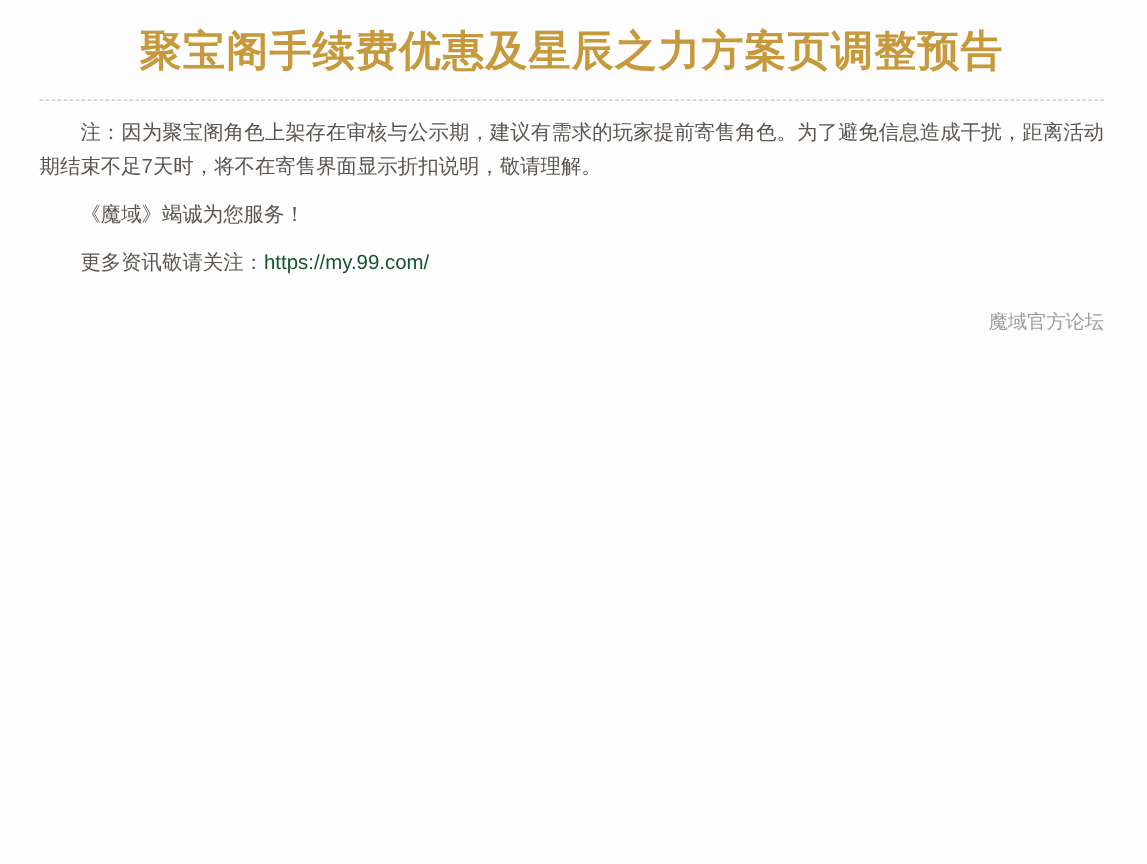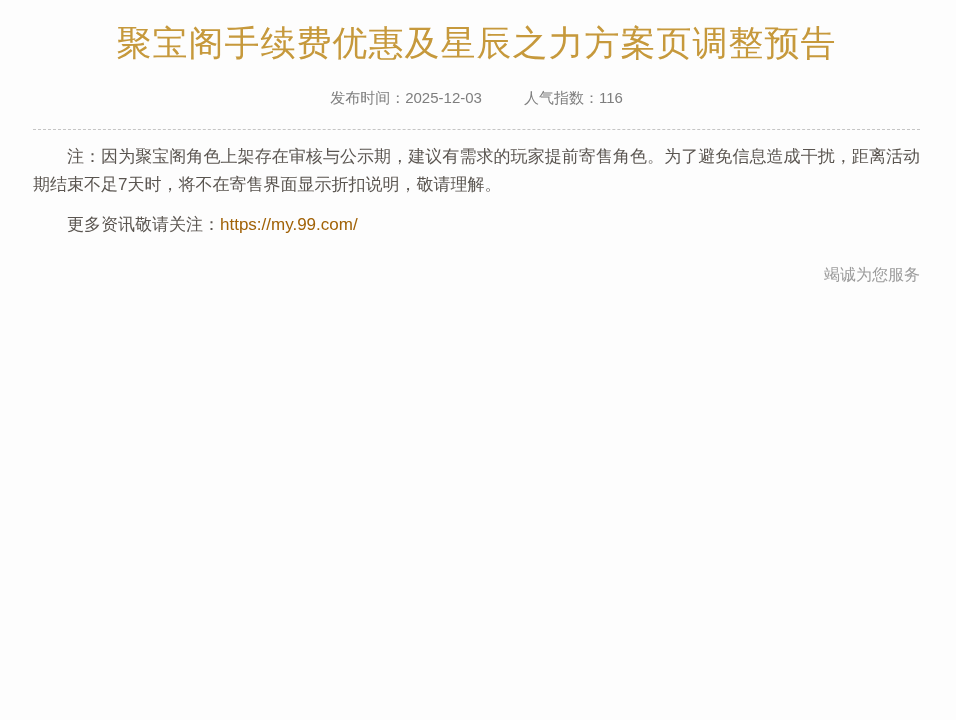--- a/index.html
+++ b/index.html
@@ -15,21 +15,21 @@
     box-sizing: border-box;
     width: 956px;
     height: 720px;
     padding: 0 36px 0 33px;
   }
   .title {
     margin: 24px 0 0 0;
     text-align: center;
     font-size: 35px;
     line-height: 38px;
-    font-weight: normal;
+    font-weight: bold;
     color: #c6993c;
     letter-spacing: 1px;
   }
   .meta {
     margin-top: 26px;
     text-align: center;
     font-size: 15px;
     line-height: 20px;
     color: #7e7e7e;
   }
@@ -45,50 +45,48 @@
   .para {
     margin: 12px 0;
     font-size: 17px;
     line-height: 28px;
     color: #5a5550;
     text-align: justify;
   }
   .para.indent { text-indent: 2em; }
   .content .para:first-child { margin-top: 13px; }
   .plain-link {
-    color: #a16207;
+    color: #14532d;
     text-decoration: none;
     cursor: pointer;
   }
   .footer {
     margin-top: 21px;
     text-align: right;
     font-size: 16px;
     line-height: 30px;
     color: #9c9c9c;
   }
 </style>
 </head>
 <body>
 
 <div class="page">
 
   <h1 class="title">聚宝阁手续费优惠及星辰之力方案页调整预告</h1>
 
-  <div class="meta">
-    <span class="group"><span>发布时间：</span><span>2025-12-03</span></span><span class="group"><span>人气指数：</span><span>116</span></span>
-  </div>
 
   <hr class="sep">
 
   <div class="content">
       <p class="para indent">注：因为聚宝阁角色上架存在审核与公示期，建议有需求的玩家提前寄售角色。为了避免信息造成干扰，距离活动期结束不足7天时，将不在寄售界面显示折扣说明，敬请理解。</p>
+      <p class="para indent">《魔域》竭诚为您服务！</p>
     </div>
 
   <p class="para indent">
     <span>更多资讯敬请关注：</span><a class="plain-link">https://my.99.com/</a>
   </p>
 
   <div class="footer">
-      <div class="footer-line">竭诚为您服务</div>
+      <div class="footer-line">魔域官方论坛</div>
     </div>
 
 </div>
 
 </body></html>

